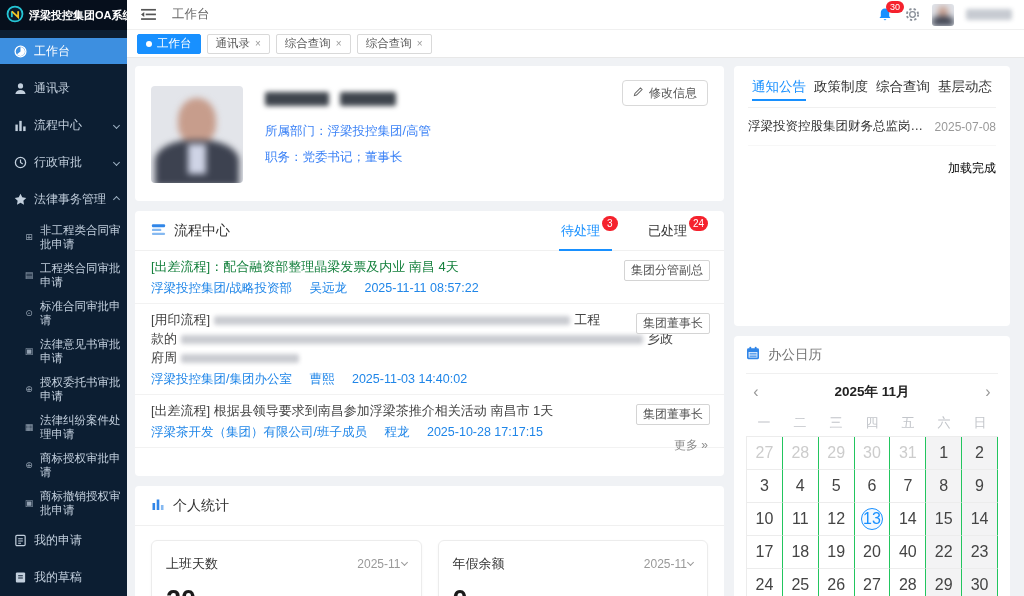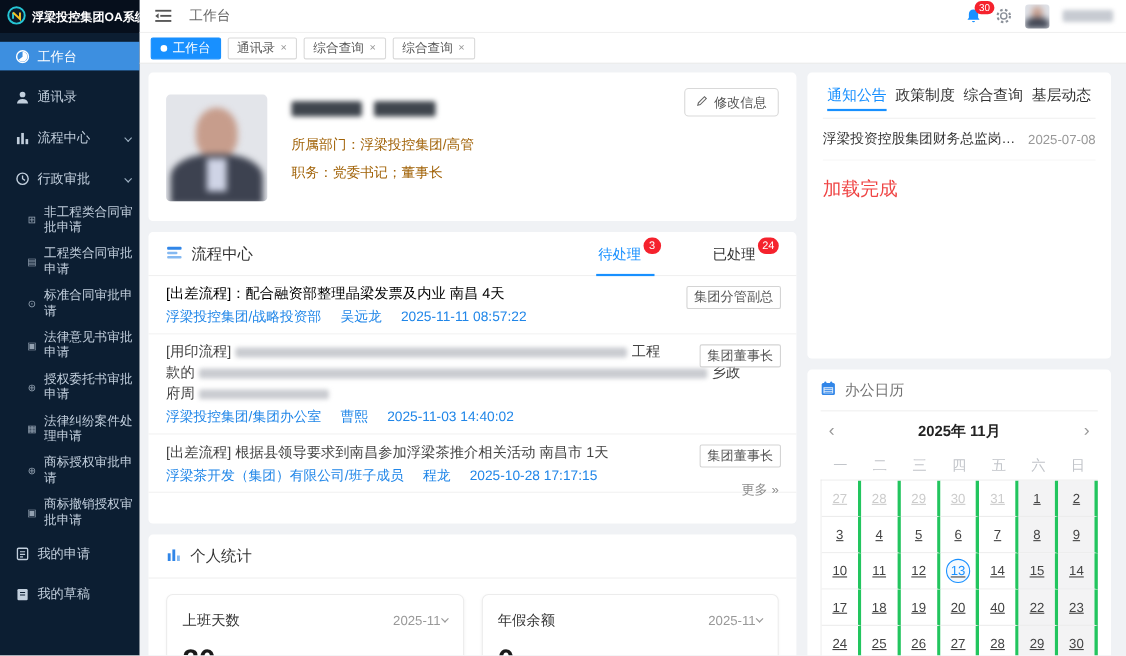--- a/index.html
+++ b/index.html
@@ -53,38 +53,38 @@
 
   
   .profile-card { height:135px; position:relative; padding:20px 16px; display:flex; }
   .photo { width:92px; height:97px; border-radius:4px; overflow:hidden; position:relative; background:#e3e5ea; flex:0 0 92px; }
   .photo-inner { position:absolute; inset:0; filter:blur(3px); }
   .ph-head { position:absolute; left:27px; top:12px; width:38px; height:46px; background:#c79d8c; border-radius:48% 48% 42% 42%; }
   .ph-body { position:absolute; left:4px; top:54px; width:84px; height:46px; background:#3d4250; border-radius:45% 45% 0 0; }
   .ph-shirt { position:absolute; left:37px; top:58px; width:18px; height:30px; background:#cfd4e6; }
   .profile-info { margin-left:22px; padding-top:6px; }
   .redact-dark { display:inline-block; height:14px; background:#3f454d; border-radius:2px; filter:blur(2.5px); }
-  .p-line { margin-top:14px; color:#a16207; font-size:12.5px; }
+  .p-line { margin-top:14px; color:#3b82f6; font-size:12.5px; }
   .edit-btn { position:absolute; top:14px; right:16px; height:26px; border:1px solid #d9d9d9; border-radius:4px;
               background:#fff; color:#555; font-size:12px; display:inline-flex; align-items:center; gap:5px;
               padding:0 10px; cursor:pointer; }
 
   
   .process-card { margin-top:10px; height:265px; position:relative; }
   .card-head { height:40px; display:flex; align-items:center; padding:0 16px; border-bottom:1px solid #f0f0f0; }
   .head-title { font-size:14px; color:#333; margin-left:8px; }
-  .ptabs { margin-left:auto; display:flex; gap:47px; height:100%; }
+  .ptabs { margin-left:auto; display:flex; gap:30px; height:100%; }
   .ptab { display:flex; align-items:center; font-size:13px; color:#333; position:relative; cursor:pointer; }
   .ptab.active { color:#1890ff; }
   .ptab.active::after { content:""; position:absolute; left:-2px; right:6px; bottom:-1px; height:2px; background:#1890ff; }
   .badge { min-width:16px; height:15px; border-radius:8px; background:#f5222d; color:#fff; font-size:10px;
            line-height:15px; padding:0 4px; display:inline-block; text-align:center; transform:translateY(-7px); margin-left:2px; }
   .p-item { padding:6px 16px 6px; border-bottom:1px solid #f2f2f2; position:relative; }
   .p-title { font-size:13px; color:#444; line-height:19px; padding-right:86px; }
-  .soft-blur { filter:blur(0.6px); color:#000000; }
+  .soft-blur { filter:blur(0.6px); color:#15803d; }
   .t-line { line-height:19px; font-size:13px; color:#444; }
   .t-line.first { }
   .redact { display:inline-block; height:9px; background:#caccd1; border-radius:2px; filter:blur(2px); vertical-align:middle; margin:0 4px; }
   .tag { position:absolute; right:14px; top:9px; border:1px solid #d4d4d4; border-radius:2px; color:#555;
          font-size:12px; padding:1px 6px; background:#fff; }
   .p-meta { margin-top:4px; font-size:12.5px; }
   .p-meta .lnk { color:#2086e8; margin-right:14px; text-decoration:none; cursor:pointer; }
   .more { position:absolute; bottom:22px; right:16px; color:#8c8c8c; font-size:12px; cursor:pointer; }
 
   
@@ -100,34 +100,34 @@
 
   
   .notice-card { height:260px; padding:0 14px; }
   .n-tabs { display:flex; justify-content:space-between; align-items:center; height:42px; border-bottom:1px solid #f0f0f0; padding:0 4px; }
   .n-tab { font-size:13.5px; color:#333; cursor:pointer; position:relative; padding:11px 0; }
   .n-tab.active { color:#1890ff; }
   .n-tab.active::after { content:""; position:absolute; left:0; right:0; bottom:6px; height:2px; background:#1890ff; }
   .n-row { display:flex; align-items:center; height:38px; border-bottom:1px solid #f7f7f7; cursor:pointer; }
   .n-title { flex:1; font-size:12.5px; color:#333; white-space:nowrap; overflow:hidden; text-overflow:ellipsis; }
   .n-date { color:#999; font-size:12px; margin-left:8px; }
-  .n-footer { text-align:left; color:#ef4444; font-size:17px; padding-top:14px; }
+  .n-footer { text-align:right; color:#000000; font-size:12px; padding-top:14px; }
 
   
   .cal-card { margin-top:10px; padding:0 12px 12px; }
   .cal-head { height:38px; display:flex; align-items:center; border-bottom:1px solid #f0f0f0; }
   .cal-title { font-size:13.5px; color:#737373; margin-left:8px; }
   .cal-nav { height:36px; display:flex; align-items:center; }
   .cal-arrow { color:#999; font-size:16px; width:20px; cursor:pointer; text-align:center; }
   .cal-month { flex:1; text-align:center; font-size:13.5px; font-weight:bold; color:#222; }
   .cal-week { display:grid; grid-template-columns:repeat(7,1fr); height:26px; }
   .cal-wd { display:flex; align-items:center; justify-content:center; color:#c2c5ca; font-size:13px; }
   .cal-grid { display:grid; grid-template-columns:repeat(7,1fr); grid-auto-rows:33px; border-top:1px solid #ececec; border-left:1px solid #ececec; }
-  .cal-cell { border-right:3px solid #22c55e; border-bottom:1px solid #ececec; display:flex; align-items:center; justify-content:center;
-              font-size:12px; color:#444; cursor:pointer; background:#fff;text-decoration:underline; }
+  .cal-cell { border-right:1px solid #22c55e; border-bottom:1px solid #ececec; display:flex; align-items:center; justify-content:center;
+              font-size:16px; color:#444; cursor:pointer; background:#fff; }
   .cal-cell.weekend { background:#f3f3f4; }
   .cal-cell.muted { color:#ccc; }
   .today { width:22px; height:22px; border:1px solid #1890ff; border-radius:50%; color:#1890ff;
            display:inline-flex; align-items:center; justify-content:center; background:rgba(24,144,255,.05); }
 </style>
 </head>
 <body>
 
 <div class="app">
 
@@ -174,20 +174,29 @@
       </div>
       <div class="m-item">
         <span class="s-ico">
             <svg width="13" height="13" viewBox="0 0 14 14">
               <circle cx="7" cy="7" r="5.5" fill="none" stroke="currentColor" stroke-width="1.4"></circle>
               <path d="M7 3.8V7l2.4 1.6" fill="none" stroke="currentColor" stroke-width="1.3"></path>
             </svg>
           </span>
         <span>行政审批</span>
         <span class="chev down"></span>
+      </div>
+      <div class="m-item">
+        <span class="s-ico">
+            <svg width="13" height="13" viewBox="0 0 14 14">
+              <path d="M7 .8l1.9 3.9 4.3.6-3.1 3 .7 4.3L7 10.6l-3.8 2 .7-4.3-3.1-3 4.3-.6z" fill="currentColor"></path>
+            </svg>
+          </span>
+        <span>法律事务管理</span>
+        <span class="chev up"></span>
       </div>
 
       <div class="sub-item">
           <span class="sub-ico">⊞</span>
           <span class="sub-label">非工程类合同审批申请</span>
         </div>
       <div class="sub-item">
           <span class="sub-ico">▤</span>
           <span class="sub-label">工程类合同审批申请</span>
         </div>

